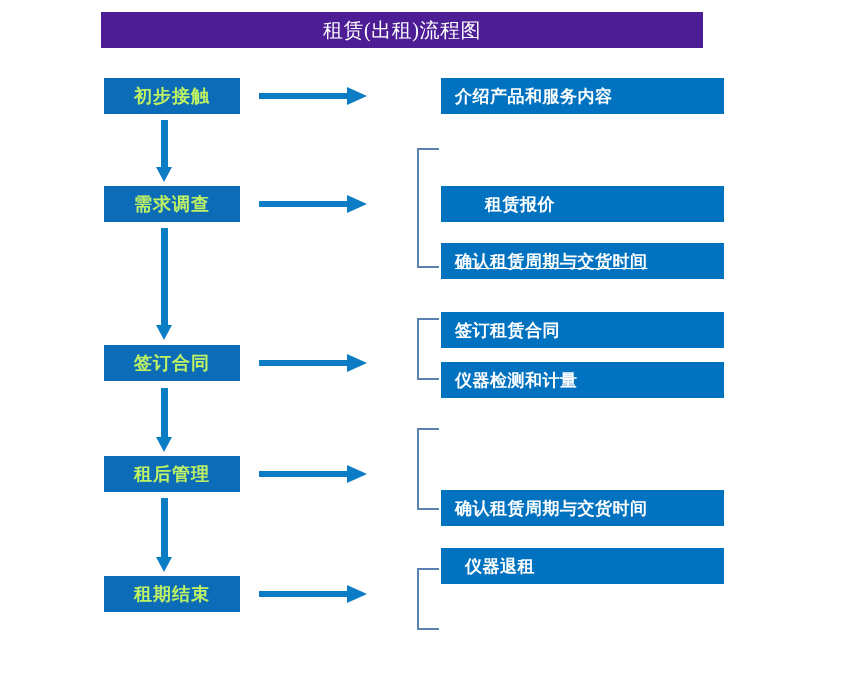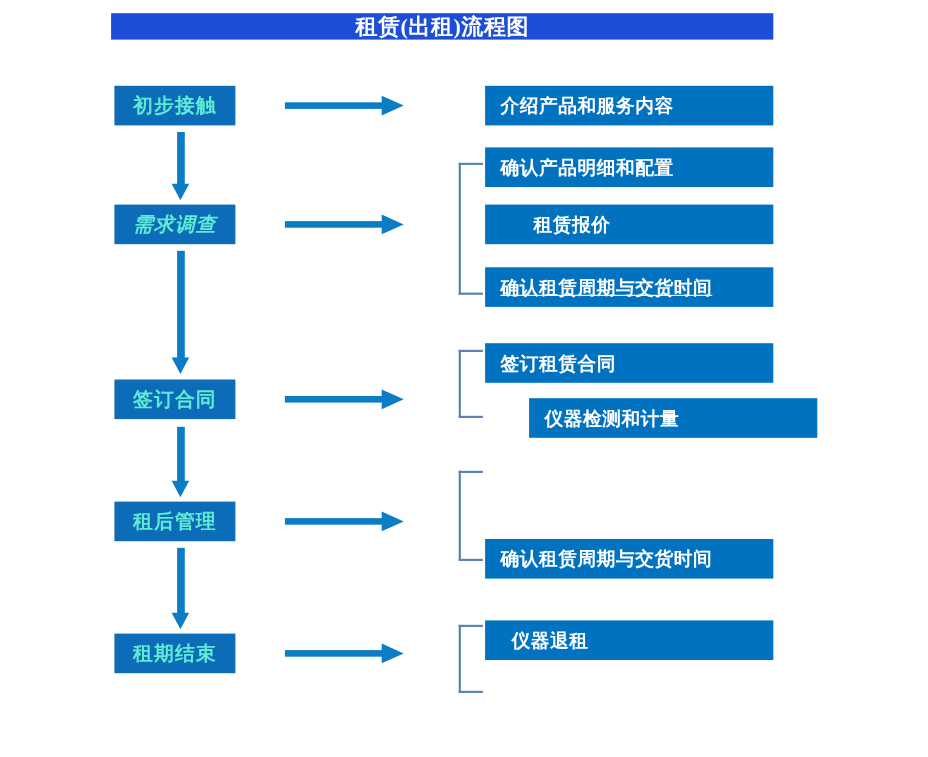--- a/index.html
+++ b/index.html
@@ -17,52 +17,52 @@
     background: #ffffff;
     overflow: hidden;
   }
 
   
   .title-bar {
     position: absolute;
     left: 101px;
     top: 12px;
     width: 602px;
-    height: 24px;
-    background: #1d4ed8;
+    height: 36px;
+    background: #4c1d95;
     color: #ffffff;
     font-size: 20px;
-    font-weight: bold;
+    font-weight: normal;
     display: flex;
     align-items: center;
     justify-content: center;
     letter-spacing: 0.5px;
   }
 
   
   .stage-box {
     position: absolute;
     left: 104px;
-    width: 110px;
+    width: 136px;
     height: 36px;
     background: #0d6cb8;
-    color: #5eead4;
+    color: #bef264;
     font-size: 18px;
     font-weight: bold;
     display: flex;
     align-items: center;
     justify-content: center;
     letter-spacing: 1px;
   }
 
   
   .task-box {
     position: absolute;
     left: 441px;
-    width: 262px;
+    width: 283px;
     height: 36px;
     background: #0072c0;
     color: #ffffff;
     font-size: 17px;
     font-weight: bold;
     display: flex;
     align-items: center;
     padding-left: 14px;
     box-sizing: border-box;
     letter-spacing: 0.5px;
@@ -131,21 +131,21 @@
   }
 </style>
 </head>
 <body>
 
 <div id="canvas">
 
   <div class="title-bar">租赁(出租)流程图</div>
 
   <div class="stage-box" style="top:78px;">初步接触</div>
-  <div class="stage-box" style="top:186px;font-style:italic;">需求调查</div>
+  <div class="stage-box" style="top:186px;">需求调查</div>
   <div class="stage-box" style="top:456px;">租后管理</div>
   <div class="stage-box" style="top:345px;">签订合同</div>
   <div class="stage-box" style="top:576px;font-family:Liberation Mono, monospace;">租期结束</div>
 
   <div class="v-arrow" style="top:120px; height:62px;">
     <div class="shaft"></div>
     <div class="head"></div>
   </div>
   <div class="v-arrow" style="top:228px; height:112px;">
     <div class="shaft"></div>
@@ -180,21 +180,20 @@
     <div class="shaft"></div>
     <div class="head"></div>
   </div>
 
   <div class="bracket" style="top:148px; height:120px;"></div>
   <div class="bracket" style="top:318px; height:62px;"></div>
   <div class="bracket" style="top:428px; height:82px;"></div>
   <div class="bracket" style="top:568px; height:62px;"></div>
 
   <div class="task-box" style="top:78px;">介绍产品和服务内容</div>
-  <div class="task-box" style="top:134px;">确认产品明细和配置</div>
   <div class="task-box" style="top:186px;padding-left:44px;">租赁报价</div>
   <div class="task-box" style="top:243px;text-decoration:underline;">确认租赁周期与交货时间</div>
   <div class="task-box" style="top:312px;">签订租赁合同</div>
-  <div class="task-box" style="top:362px;margin-left:40px;">仪器检测和计量</div>
+  <div class="task-box" style="top:362px;">仪器检测和计量</div>
   <div class="task-box" style="top:490px;">确认租赁周期与交货时间</div>
-  <div class="task-box" style="top:564px;padding-left:24px;">仪器退租</div>
+  <div class="task-box" style="top:548px;padding-left:24px;">仪器退租</div>
 
 </div>
 
 </body></html>

